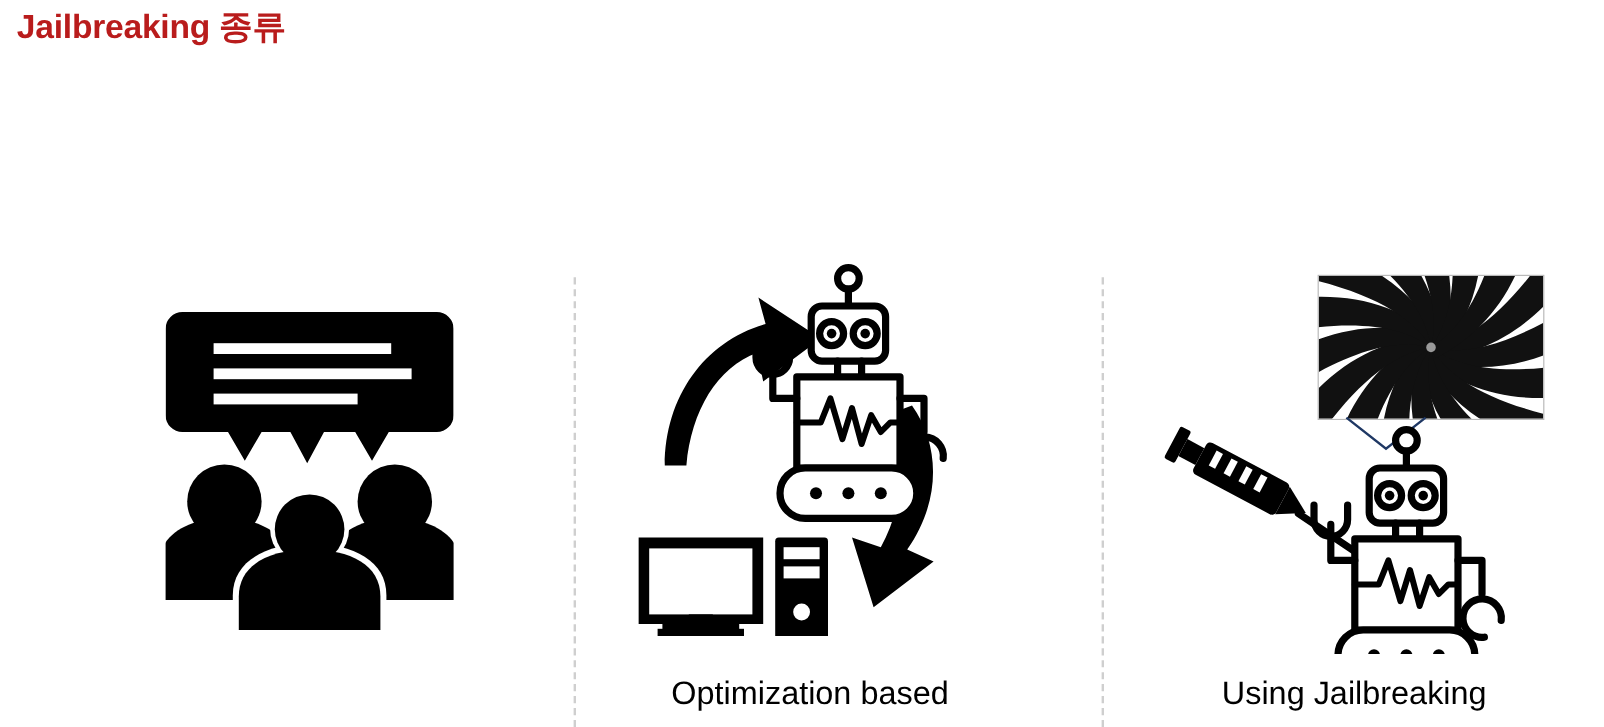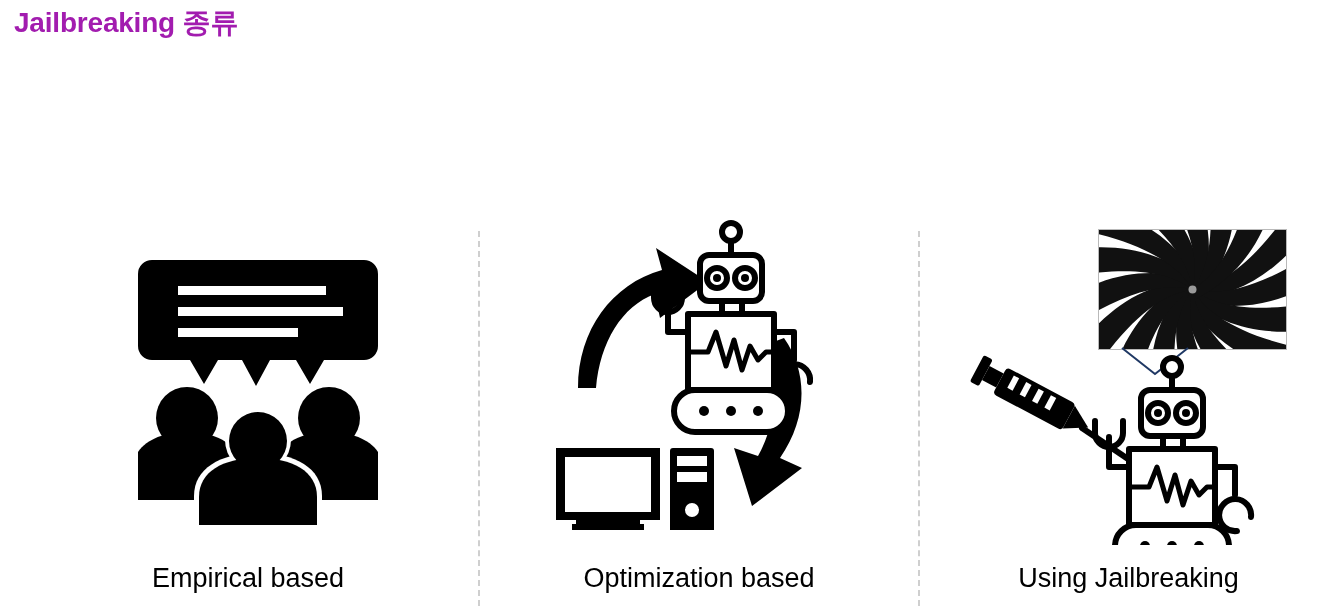--- a/index.html
+++ b/index.html
@@ -16,41 +16,41 @@
     color: #000000;
   }
 
   #slide-title {
     position: absolute;
     left: 14px;
     top: 4px;
     font-size: 28px;
     font-weight: bold;
     letter-spacing: -0.2px;
-    color: #a21caf;
+    color: #b91c1c;
     white-space: nowrap;
   }
 
   .divider {
     position: absolute;
     top: 231px;
     width: 0;
     height: 375px;
     border-left: 2px dashed #cfcfcf;
   }
   #divider-1 { left: 478px; }
   #divider-2 { left: 918px; }
 
   .panel {
     position: absolute;
     top: 210px;
     height: 396px;
   }
   #panel-empirical   { left: 18px;  width: 460px; }
-  #panel-optimization{ left: 480px; width: 438px; }
+  #panel-optimization{ left: 456px; width: 438px; }
   #panel-hallucination{ left: 920px; width: 417px; }
 
   .panel-art {
     position: absolute;
     left: 0;
     top: 0;
     width: 100%;
     height: 335px;
   }
   .panel-label {
@@ -125,21 +125,20 @@
         <circle cx="191" cy="158" r="31" fill="#000000"></circle>
         <path d="M-6 240 V212 C-6 186 18 172 49 172 C80 172 104 186 104 212 V240 Z" fill="#000000"></path>
         <path d="M136 240 V212 C136 186 160 172 191 172 C222 172 246 186 246 212 V240 Z" fill="#000000"></path>
         <circle cx="120" cy="180" r="33" fill="#ffffff"></circle>
         <path d="M56 265 V236 C56 208 83 193 120 193 C157 193 184 208 184 236 V265 Z" fill="#ffffff"></path>
         <circle cx="120" cy="181" r="29" fill="#000000"></circle>
         <path d="M61 265 V237 C61 211 86 198 120 198 C154 198 179 211 179 237 V265 Z" fill="#000000"></path>
       </g>
     </svg>
   </div>
-  <div class="panel-label">Empirical based</div>
 </div>
 
 <div class="panel" id="panel-optimization">
   <div class="panel-art">
     <svg class="art-svg" id="loop-art" width="290" height="310" viewBox="0 0 290 310">
 
       <g>
         <path d="M22 168 C22 110 56 64 106 50 L100 28 L152 62 L104 98 L99 74
                  C66 86 44 122 40 168 Z" fill="#000000"></path>
       </g>

